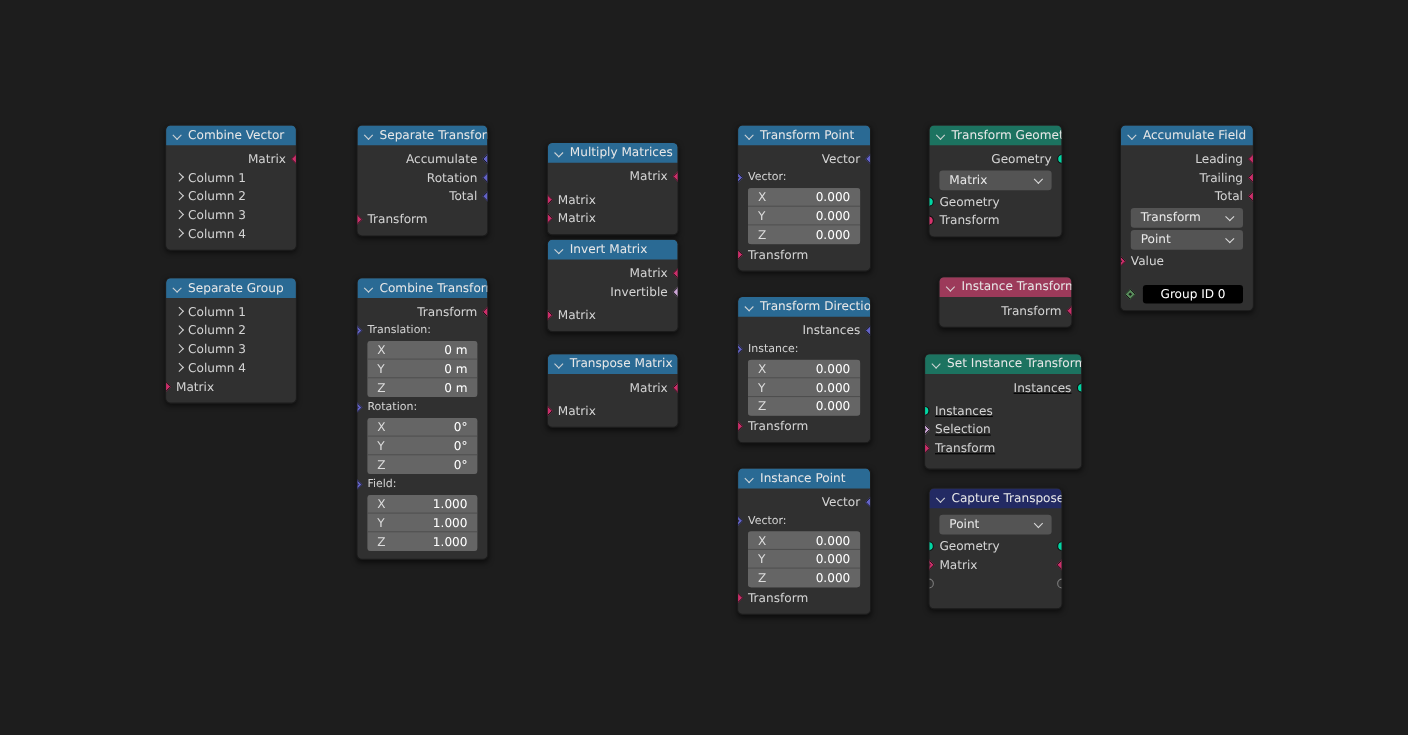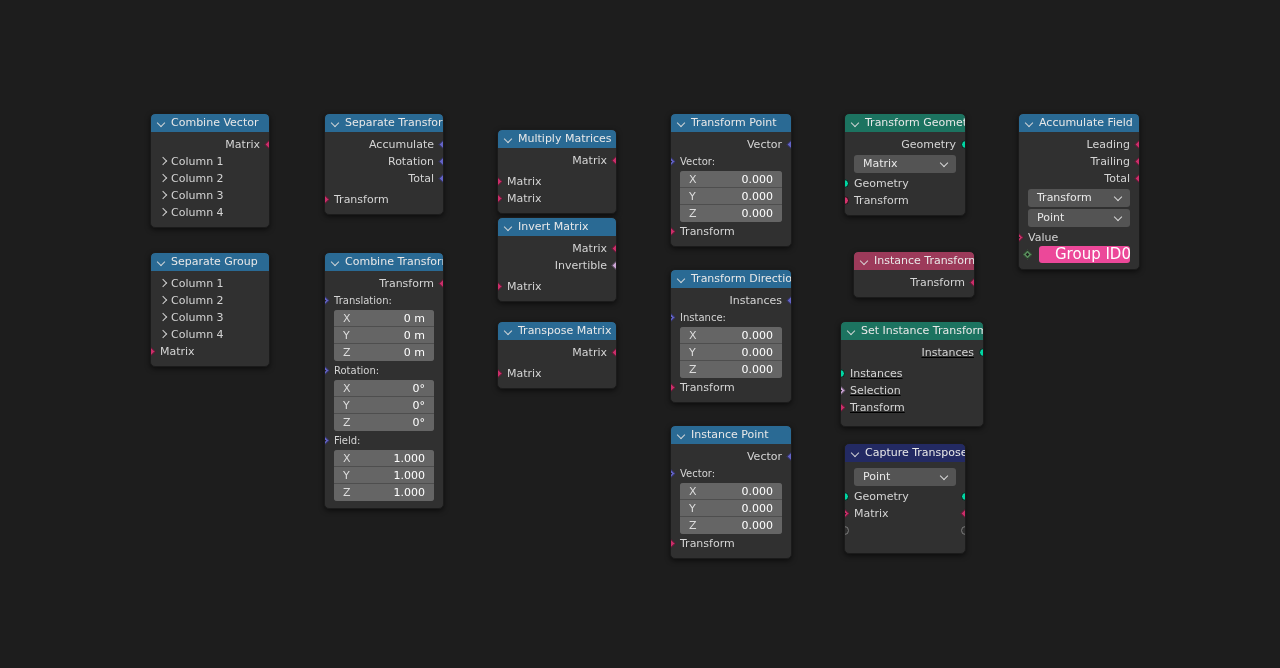--- a/index.html
+++ b/index.html
@@ -171,26 +171,26 @@
     height: 17px;
     line-height: 17px;
     font-size: 10px;
     color: #d4d4d4;
     padding: 0 9px;
   }
 
   
   .slider {
     position: relative;
-    margin: 0 9px;
+    margin: 13px 9px;
     height: 17px;
     line-height: 17px;
     border-radius: 3px;
-    background: #ec4899;
-    font-size: 15px;
+    background: #000000;
+    font-size: 11px;
     color: #ffffff;
     display: flex;
     justify-content: space-between;
     padding: 0 16px;
     box-sizing: border-box;
   }
 
   
   .dropdown {
     position: relative;

